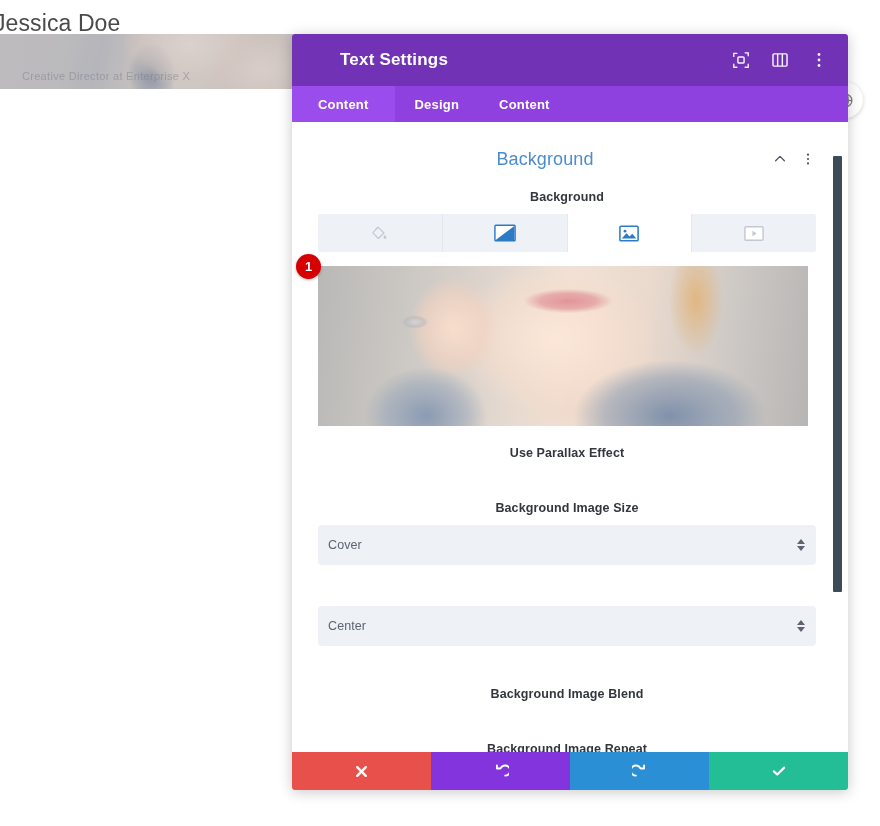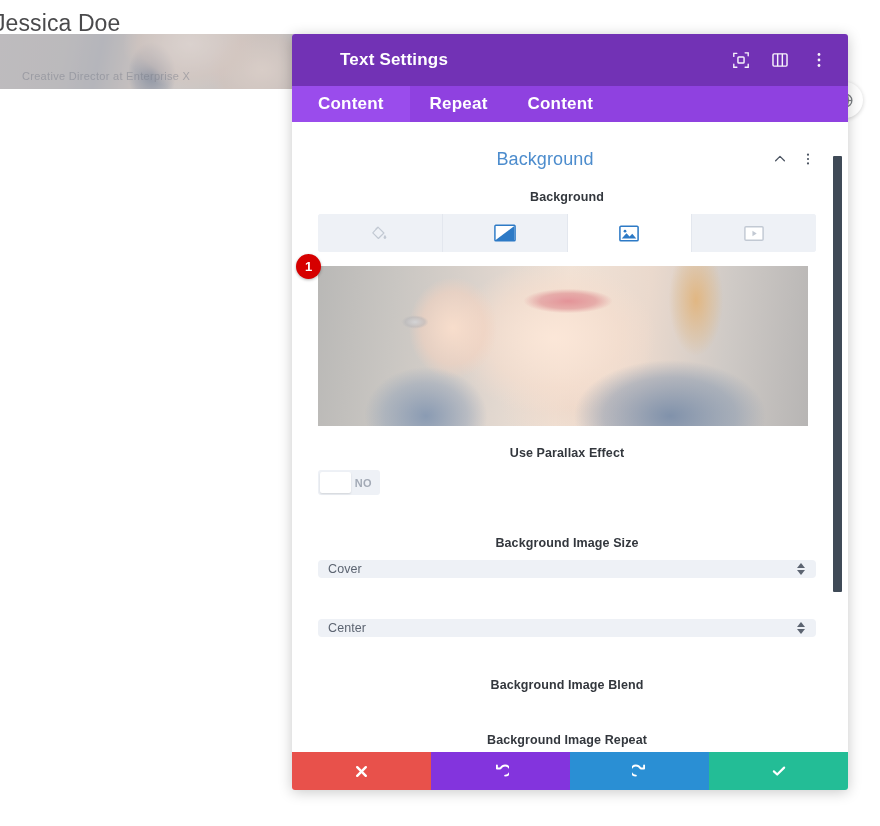--- a/index.html
+++ b/index.html
@@ -129,21 +129,21 @@
     height: 36px;
     background: #8f41e0;
     display: flex;
     align-items: stretch;
     flex: 0 0 auto;
   }
   .tab {
     padding: 0 20px;
     display: flex; align-items: center;
     color: #ffffff;
-    font-size: 17px;
+    font-size: 13px;
     font-weight: bold;
     cursor: pointer;
     letter-spacing: 0.2px;
   }
   .tab.active { background: #9a4cec; }
   .tab:first-child { padding-left: 26px; padding-right: 26px; }
 
   
   .modal-body {
     flex: 1 1 auto;
@@ -287,21 +287,21 @@
     font-size: 11px;
     font-weight: bold;
     color: #a3aab6;
     letter-spacing: 0.4px;
   }
 
   
   .group { margin-bottom: 20px; margin-top: 41px; }
   .select {
     position: relative;
-    height: 18px;
+    height: 40px;
     background: #eef1f6;
     border-radius: 4px;
     display: flex;
     align-items: center;
     padding: 0 28px 0 10px;
     cursor: pointer;
   }
   .select .val {
     font-size: 12.5px;
     color: #5c6471;
@@ -413,21 +413,21 @@
           <circle cx="10" cy="10" r="1.55"></circle>
           <circle cx="10" cy="16.1" r="1.55"></circle>
         </svg>
       </div>
 
     </div>
   </div>
 
   <div class="tabbar">
     <div class="tab active">Content</div>
-    <div class="tab">Repeat</div>
+    <div class="tab">Design</div>
     <div class="tab">Content</div>
   </div>
 
   <div class="modal-body">
     <div class="body-inner">
 
       <div class="section-head">
         <div class="section-title">Background</div>
         <div class="section-icons">
           <div class="sec-ico">
@@ -480,26 +480,20 @@
       </div>
 
       <div class="img-preview-wrap">
         <div class="badge-1">1</div>
         <div class="img-preview">
           <div class="photo"></div>
         </div>
       </div>
 
       <div class="field-label">Use Parallax Effect</div>
-      <div class="switch-row">
-        <div class="switch">
-          <span class="knob"></span>
-          <span class="sw-label">NO</span>
-        </div>
-      </div>
 
       <div class="group">
         <div class="field-label">Background Image Size</div>
         <div class="select">
           <span class="val">Cover</span>
           <span class="arrows">
               <i class="up"></i>
               <i class="down"></i>
             </span>
         </div>

